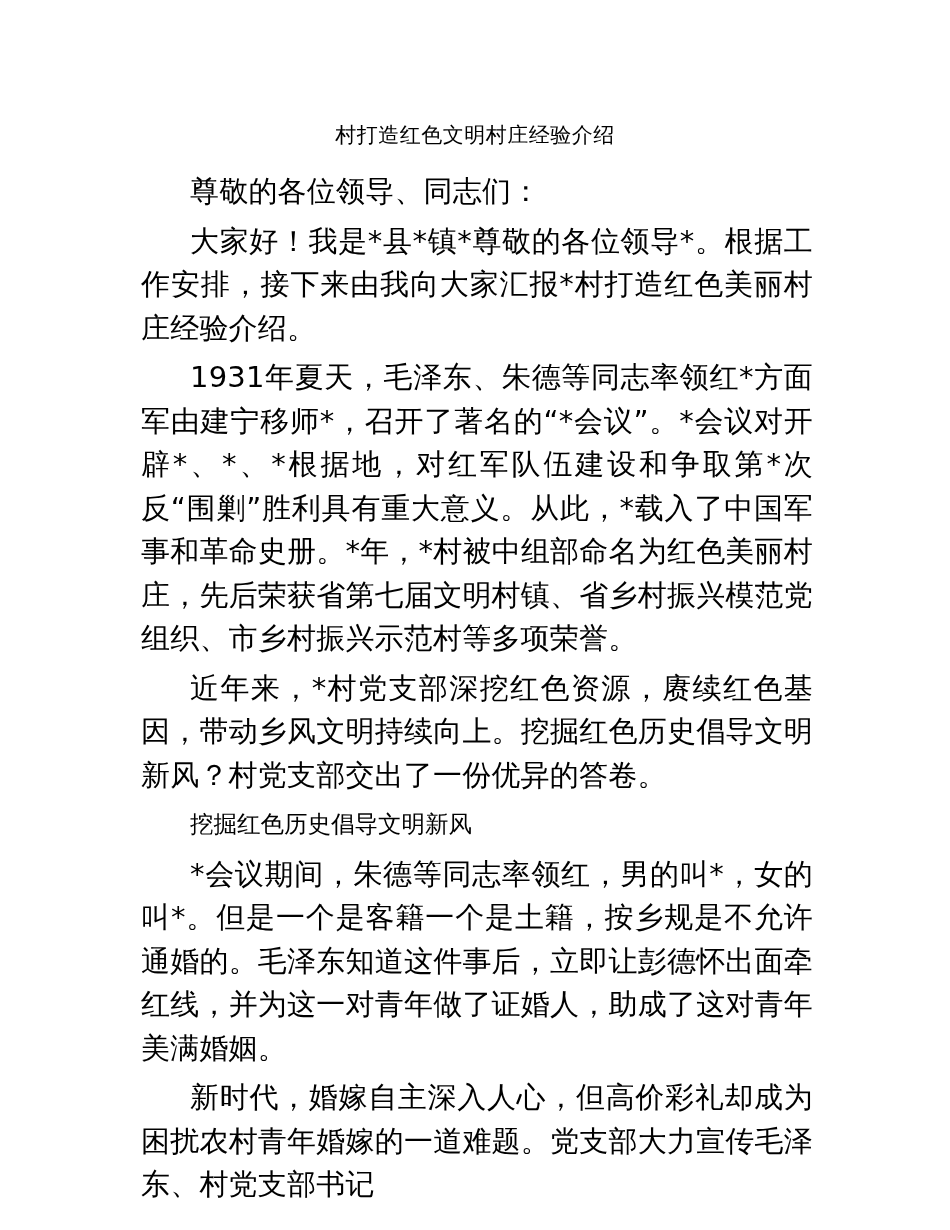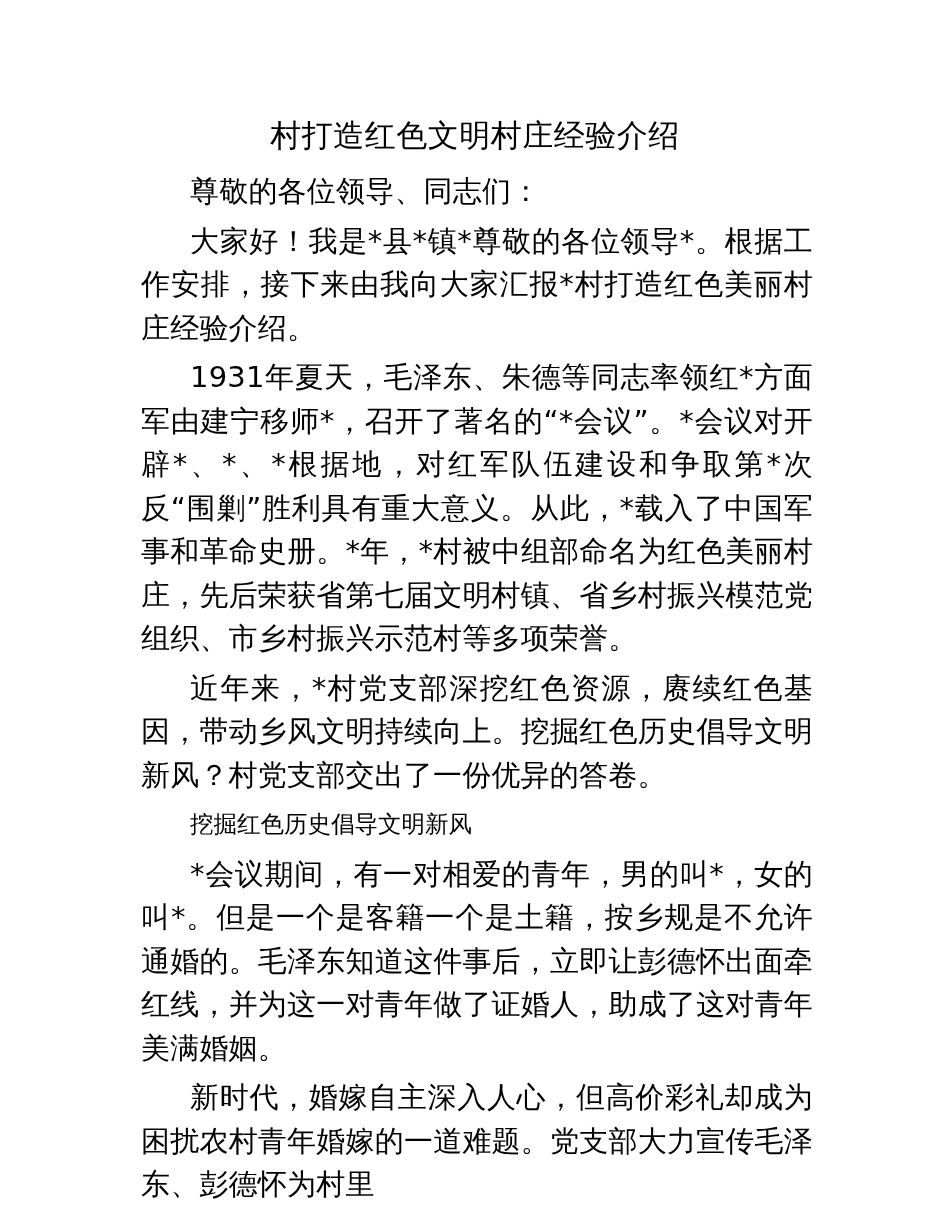--- a/index.html
+++ b/index.html
@@ -22,21 +22,21 @@
     width: 950px;
     height: 1230px;
     background: #ffffff;
   }
   .title {
     position: absolute;
     top: 113px;
     left: 0;
     width: 950px;
     text-align: center;
-    font-size: 31px;
+    font-size: 21px;
     line-height: 44px;
     letter-spacing: 0.5px;
     margin: 0;
     font-weight: normal;
   }
   .body {
     position: absolute;
     left: 141px;
     top: 170px;
     width: 672px;
@@ -63,16 +63,16 @@
 
 <div class="page">
   <h1 class="title">村打造红色文明村庄经验介绍</h1>
 
   <div class="body">
     <p class="para">尊敬的各位领导、同志们：</p>
     <p class="para">大家好！我是*县*镇*尊敬的各位领导*。根据工作安排，接下来由我向大家汇报*村打造红色美丽村庄经验介绍。</p>
     <p class="para">1931年夏天，毛泽东、朱德等同志率领红*方面军由建宁移师*，召开了著名的“*会议”。*会议对开辟*、*、*根据地，对红军队伍建设和争取第*次反“围剿”胜利具有重大意义。从此，*载入了中国军事和革命史册。*年，*村被中组部命名为红色美丽村庄，先后荣获省第七届文明村镇、省乡村振兴模范党组织、市乡村振兴示范村等多项荣誉。</p>
     <p class="para">近年来，*村党支部深挖红色资源，赓续红色基因，带动乡风文明持续向上。挖掘红色历史倡导文明新风？村党支部交出了一份优异的答卷。</p>
     <p class="heading">挖掘红色历史倡导文明新风</p>
-    <p class="para">*会议期间，有一对相爱的青年，男的叫*，女的叫*。但是一个是客籍一个是土籍，按乡规是不允许通婚的。毛泽东知道这件事后，立即让彭德怀出面牵红线，并为这一对青年做了证婚人，助成了这对青年美满婚姻。</p>
-    <p class="para">新时代，婚嫁自主深入人心，但高价彩礼却成为困扰农村青年婚嫁的一道难题。党支部大力宣传毛泽东、彭德怀为村里</p>
+    <p class="para">*会议期间，朱德等同志率领红，男的叫*，女的叫*。但是一个是客籍一个是土籍，按乡规是不允许通婚的。毛泽东知道这件事后，立即让彭德怀出面牵红线，并为这一对青年做了证婚人，助成了这对青年美满婚姻。</p>
+    <p class="para">新时代，婚嫁自主深入人心，但高价彩礼却成为困扰农村青年婚嫁的一道难题。党支部大力宣传毛泽东、村党支部书记</p>
   </div>
 </div>
 
 </body></html>

